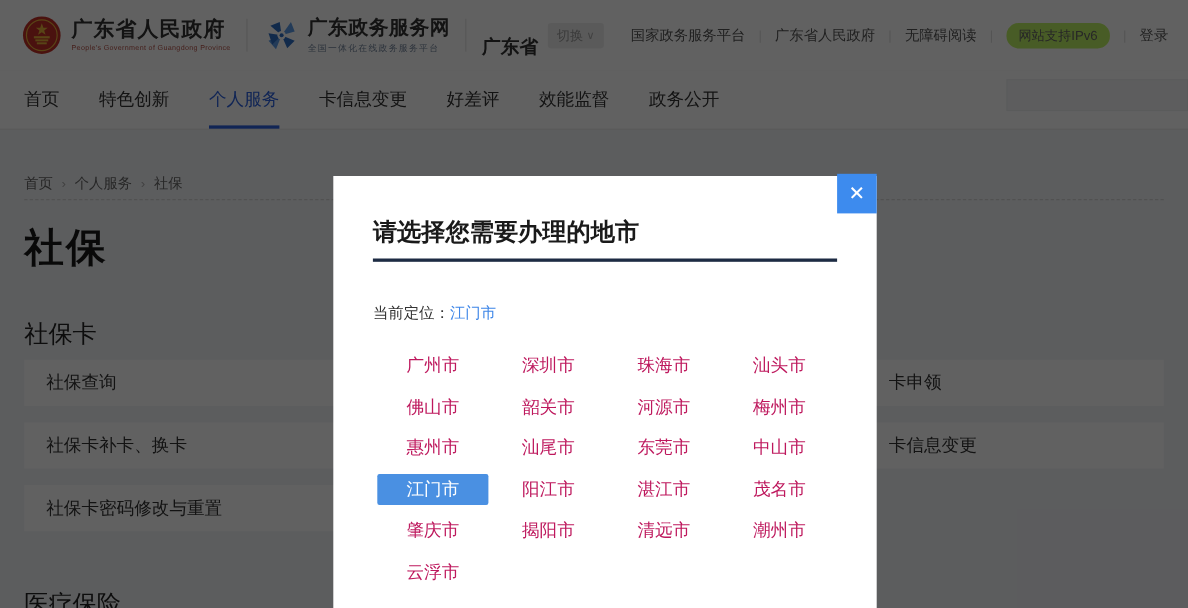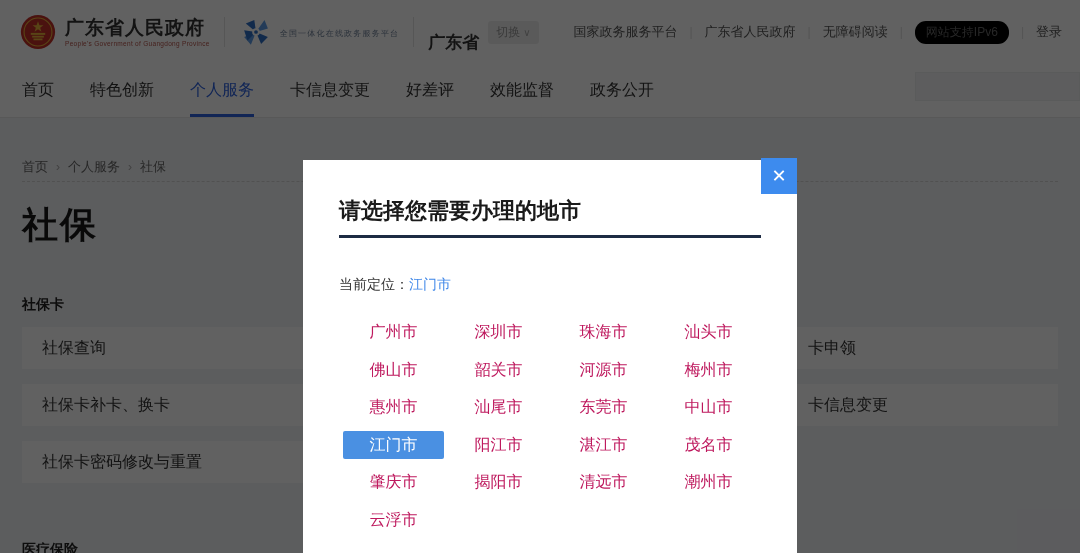--- a/index.html
+++ b/index.html
@@ -16,37 +16,37 @@
   .v-div { width:1px; height:30px; background:#e2e2e2; margin:0 14px; flex:0 0 auto; }
   .portal-logo { width:34px; height:34px; flex:0 0 auto; margin-right:7px; }
   .portal-title { font-size:18px; font-weight:bold; color:#333; letter-spacing:.5px; line-height:1.15; }
   .portal-sub { font-size:8px; color:#74859c; letter-spacing:1.2px; margin-top:3px; }
   .region-name { font-size:17px; font-weight:bold; color:#333;margin-top:20px; }
   .switch-pill { display:inline-flex; align-items:center; gap:3px; margin-left:9px; background:#ededed; color:#999; font-size:12px; border-radius:3px; padding:3px 8px; cursor:pointer; }
   .switch-pill .chev { font-size:10px; color:#aaa; }
   .top-right { margin-left:auto; display:flex; align-items:center; gap:12px; font-size:13px; color:#555; white-space:nowrap; }
   .top-right a { color:#555; text-decoration:none; cursor:pointer; }
   .tsep { color:#ddd; font-size:12px; }
-  .ipv6-pill { background:#000000; color:#666; border-radius:11px; padding:3px 11px; font-size:12px; cursor:pointer; }
+  .ipv6-pill { background:#bef264; color:#666; border-radius:11px; padding:3px 11px; font-size:12px; cursor:pointer; }
 
   
   .main-nav { position:absolute; top:64px; left:0; right:0; height:54px; background:#fff; border-bottom:1px solid #e8e8e8; display:flex; align-items:stretch; padding-left:22px; z-index:1; }
   .nav-item { display:flex; align-items:center; margin-right:36px; font-size:16px; color:#333; text-decoration:none; border-bottom:3px solid transparent; border-top:3px solid transparent; cursor:pointer; }
   .nav-item.active { color:#2e63e0; border-bottom-color:#2e63e0; }
   .nav-search { position:absolute; right:0; top:8px; width:165px; height:29px; background:#f4f5f7; border:1px solid #eceef0; display:flex; align-items:center; }
   .nav-search input { flex:1; border:none; outline:none; background:transparent; height:100%; padding:0 10px; font-size:13px; color:#333; }
 
   
   .content { position:absolute; top:118px; left:0; right:0; bottom:0; padding:0 22px; z-index:1; }
   .breadcrumb { margin-top:40px; font-size:13px; color:#666; display:flex; align-items:center; gap:8px; }
   .breadcrumb a { color:#666; text-decoration:none; cursor:pointer; }
   .bc-sep { color:#aaa; font-size:12px; }
   .dash-div { margin-top:5px; border-bottom:1px dashed #d6d6d6; }
   .page-title { margin-top:20px; font-size:36px; font-weight:bold; color:#1a1a1a; letter-spacing:2px; line-height:1.25; }
-  .sec-title { margin-top:46px; font-size:14px; font-weight:bold; color:#222; line-height:22px; }
+  .sec-title { margin-top:46px; font-size:22px; font-weight:normal; color:#222; line-height:22px; }
   .cards { margin-top:12px; display:grid; grid-template-columns:1fr 1fr; column-gap:16px; row-gap:15px; grid-auto-rows:42px; }
   .card { background:#fff; display:flex; align-items:center; padding:0 20px; font-size:16px; color:#333; cursor:pointer; position:relative; }
   .card.right-card .frag { position:absolute; left:260px; }
   .sec-title.second { margin-top:55px; }
 
   
   .overlay { position:absolute; inset:0; background:rgba(0,0,0,0.62); z-index:10; }
   .modal { position:absolute; left:303px; top:160px; width:494px; height:420px; background:#fff; z-index:20; padding:0 36px; }
   .modal-close { position:absolute; top:-2px; right:0; width:36px; height:36px; background:#3d8bee; color:#fff; font-size:18px; display:flex; align-items:center; justify-content:center; cursor:pointer; border:none; }
   .modal-title { padding-top:36px; font-size:22px; font-weight:bold; color:#1a1a1a; line-height:30px; }
@@ -83,20 +83,21 @@
         <path d="M20 20 L8 10 L18 6 Z" fill="#2f6fc4"></path>
         <path d="M20 20 L30 6 L34 16 Z" fill="#5c9ce6"></path>
         <path d="M20 20 L34 26 L26 34 Z" fill="#2f6fc4"></path>
         <path d="M20 20 L14 35 L6 26 Z" fill="#5c9ce6"></path>
         <path d="M20 20 L6 18 L10 30 Z" fill="#2f6fc4"></path>
         <circle cx="20" cy="20" r="4.5" fill="#fff"></circle>
         <circle cx="20" cy="20" r="2.2" fill="#2f6fc4"></circle>
       </g>
     </svg>
     <div class="portal-block">
+      <div class="portal-title">广东政务服务网</div>
       <div class="portal-sub">全国一体化在线政务服务平台</div>
     </div>
 
     <div class="v-div"></div>
 
     <span class="region-name">广东省</span>
     <span class="switch-pill">
       <span>切换</span>
       <span class="chev">∨</span>
     </span>

